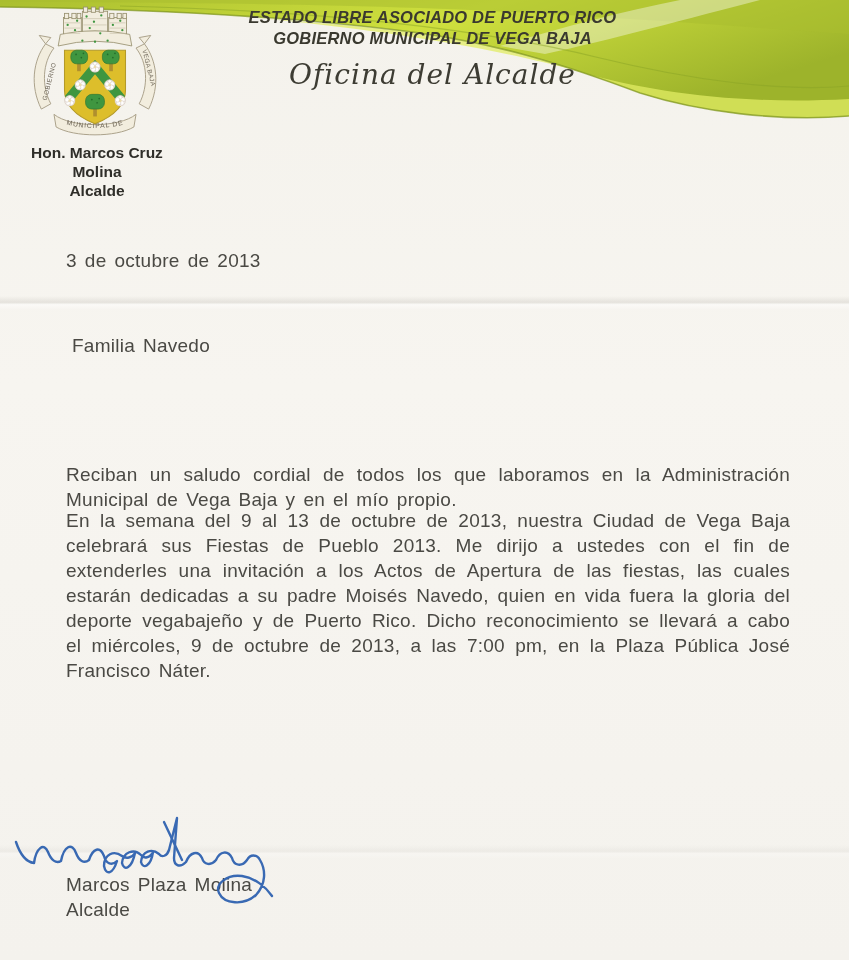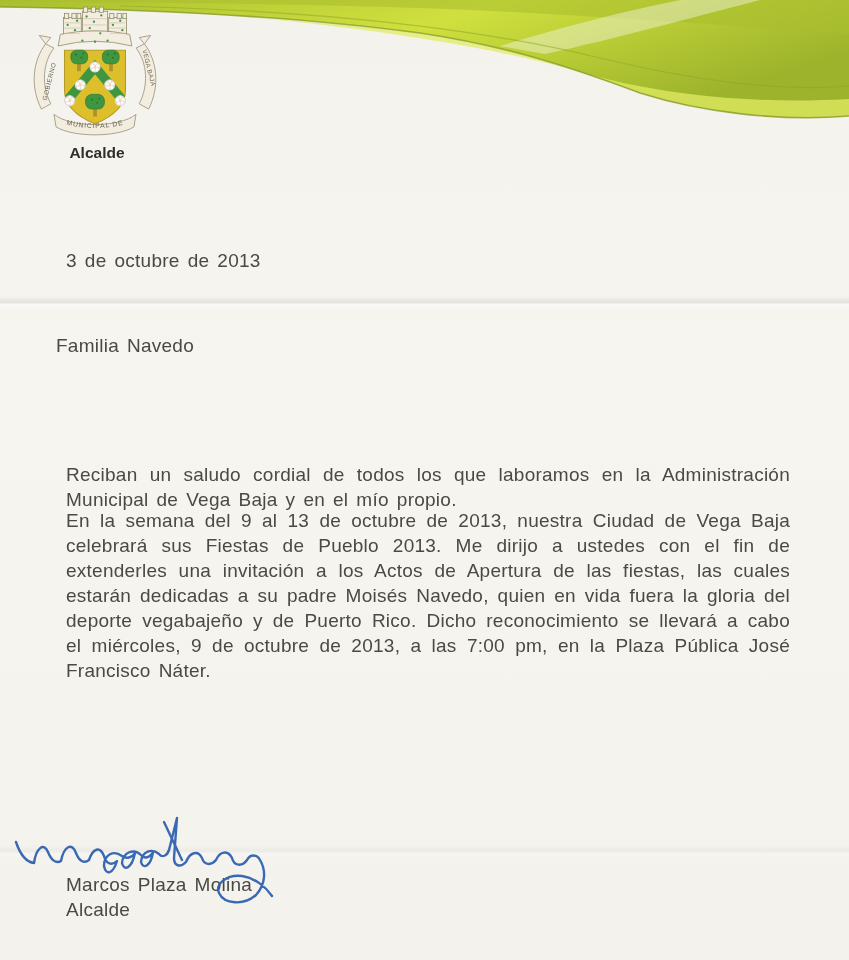--- a/index.html
+++ b/index.html
@@ -38,20 +38,25 @@
       </linearGradient>
     </defs>
     <path d="M0,0 H849 V116 C780,122 700,112 640,93 C560,63 500,45 420,33 C300,17 150,9 0,7 Z" fill="url(#swooshGrad)"></path>
     <path d="M0,0 H849 V34 C700,24 560,13 420,8 C300,4 150,2 0,2 Z" fill="#aabe2f" opacity="0.55"></path>
     <path d="M180,12 C320,21 480,43 580,72 C650,92 740,105 849,99 L849,116 C780,122 700,112 640,93 C560,63 500,45 420,33 C340,24 250,17 180,12 Z" fill="#e2ec64" opacity="0.75"></path>
     <path d="M500,46 C560,28 620,12 680,0 L760,0 C690,18 610,40 545,54 Z" fill="#f5f6e2" opacity="0.45"></path>
     <path d="M0,7 C150,9 300,17 420,33 C500,45 560,63 640,93 C700,112 780,122 849,116" fill="none" stroke="#7d9420" stroke-width="1.6" opacity="0.7"></path>
     <path d="M120,6 C300,10 470,26 600,58 C690,80 780,92 849,86" fill="none" stroke="#8aa325" stroke-width="1.2" opacity="0.5"></path>
   </svg>
 
+  <div class="header-text">
+    <div class="header-line">ESTADO LIBRE ASOCIADO DE PUERTO RICO</div>
+    <div class="header-line">GOBIERNO MUNICIPAL DE VEGA BAJA</div>
+    <div class="office-script">Oficina del Alcalde</div>
+  </div>
 
   <svg class="crest" width="158" height="142" viewBox="0 0 150 135">
     <defs>
       <clipPath id="shieldClip">
         <path d="M46,42 H104 V80 Q104,100 75,112 Q46,100 46,80 Z"></path>
       </clipPath>
     </defs>
 
     <g fill="#f2edde" stroke="#97906f" stroke-width="0.8">
       <rect x="45" y="11" width="17" height="18"></rect>
@@ -182,29 +187,30 @@
           <circle cx="2.5" cy="-0.8" r="2.2"></circle>
           <circle cx="1.6" cy="2.2" r="2.2"></circle>
           <circle cx="-1.6" cy="2.2" r="2.2"></circle>
           <circle cx="-2.5" cy="-0.8" r="2.2"></circle>
           <circle r="1.3" fill="#ecdcae" stroke="none"></circle>
         </g>
     </g>
   </svg>
 
   <div class="official">
+    <div class="name">Hon. Marcos Cruz Molina</div>
     <div class="title">Alcalde</div>
   </div>
 
   <div class="crease" style="top:296px;"></div>
   <div class="crease faint" style="top:845px;"></div>
 
   <div class="block" style="top:248px;">3 de octubre de 2013</div>
 
-  <div class="block" style="top:333px;left:56px;">
+  <div class="block" style="top:333px;left:72px;">
     <div>Familia Navedo</div>
   </div>
 
 
   <div class="block para" style="top:462px;">Reciban un saludo cordial de todos los que laboramos en la Administración Municipal de Vega Baja y en el mío propio.</div>
   <div class="block para" style="top:508px;">En la semana del 9 al 13 de octubre de 2013, nuestra Ciudad de Vega Baja celebrará sus Fiestas de Pueblo 2013.  Me dirijo a ustedes con el fin de extenderles una invitación a los Actos de Apertura de las fiestas, las cuales estarán dedicadas a su padre Moisés Navedo, quien en vida fuera la gloria del deporte vegabajeño y de Puerto Rico.  Dicho reconocimiento se llevará a cabo el miércoles, 9 de octubre de 2013, a las 7:00 pm, en la Plaza Pública José Francisco Náter.</div>
 
 
   <div class="block" style="top:872px;">Marcos Plaza Molina</div>
   <div class="block" style="top:897px;">Alcalde</div>

